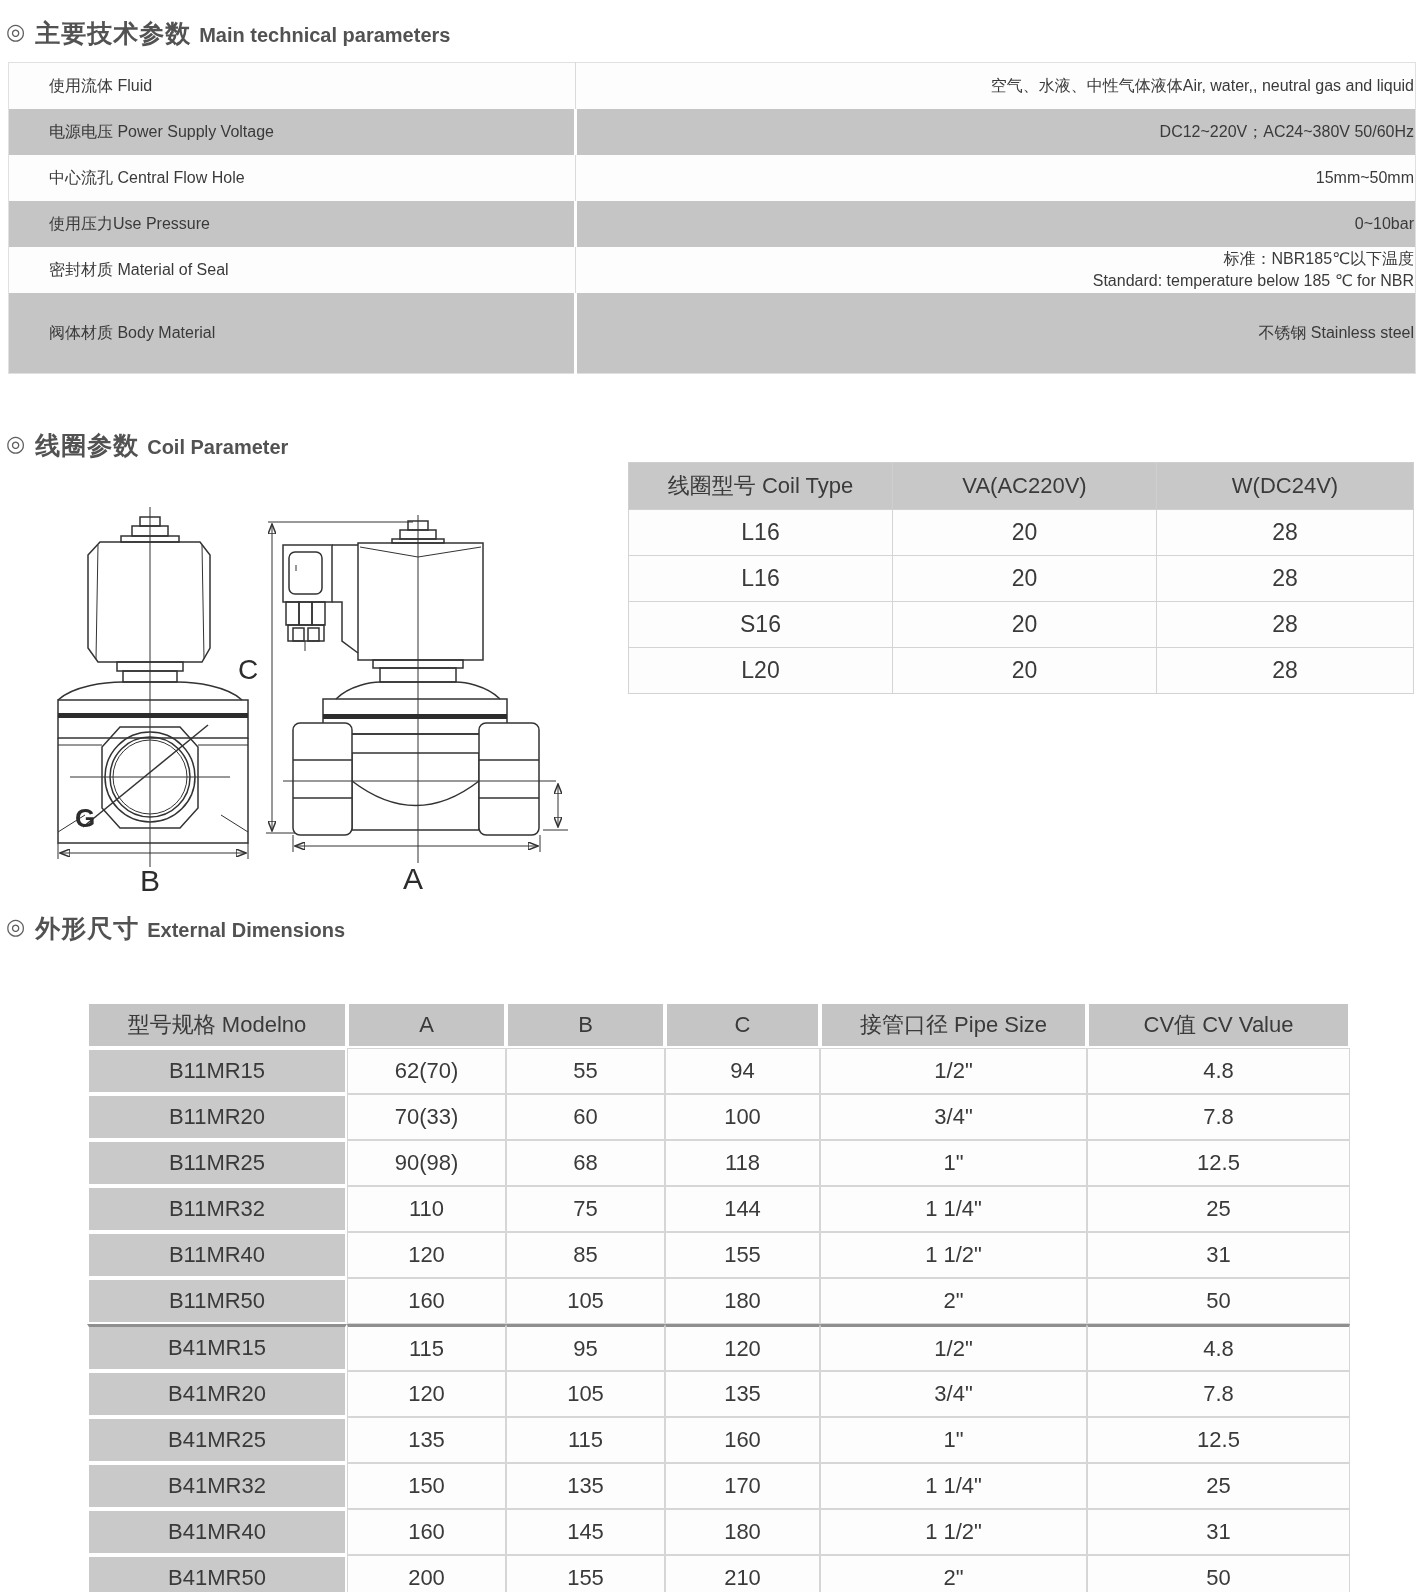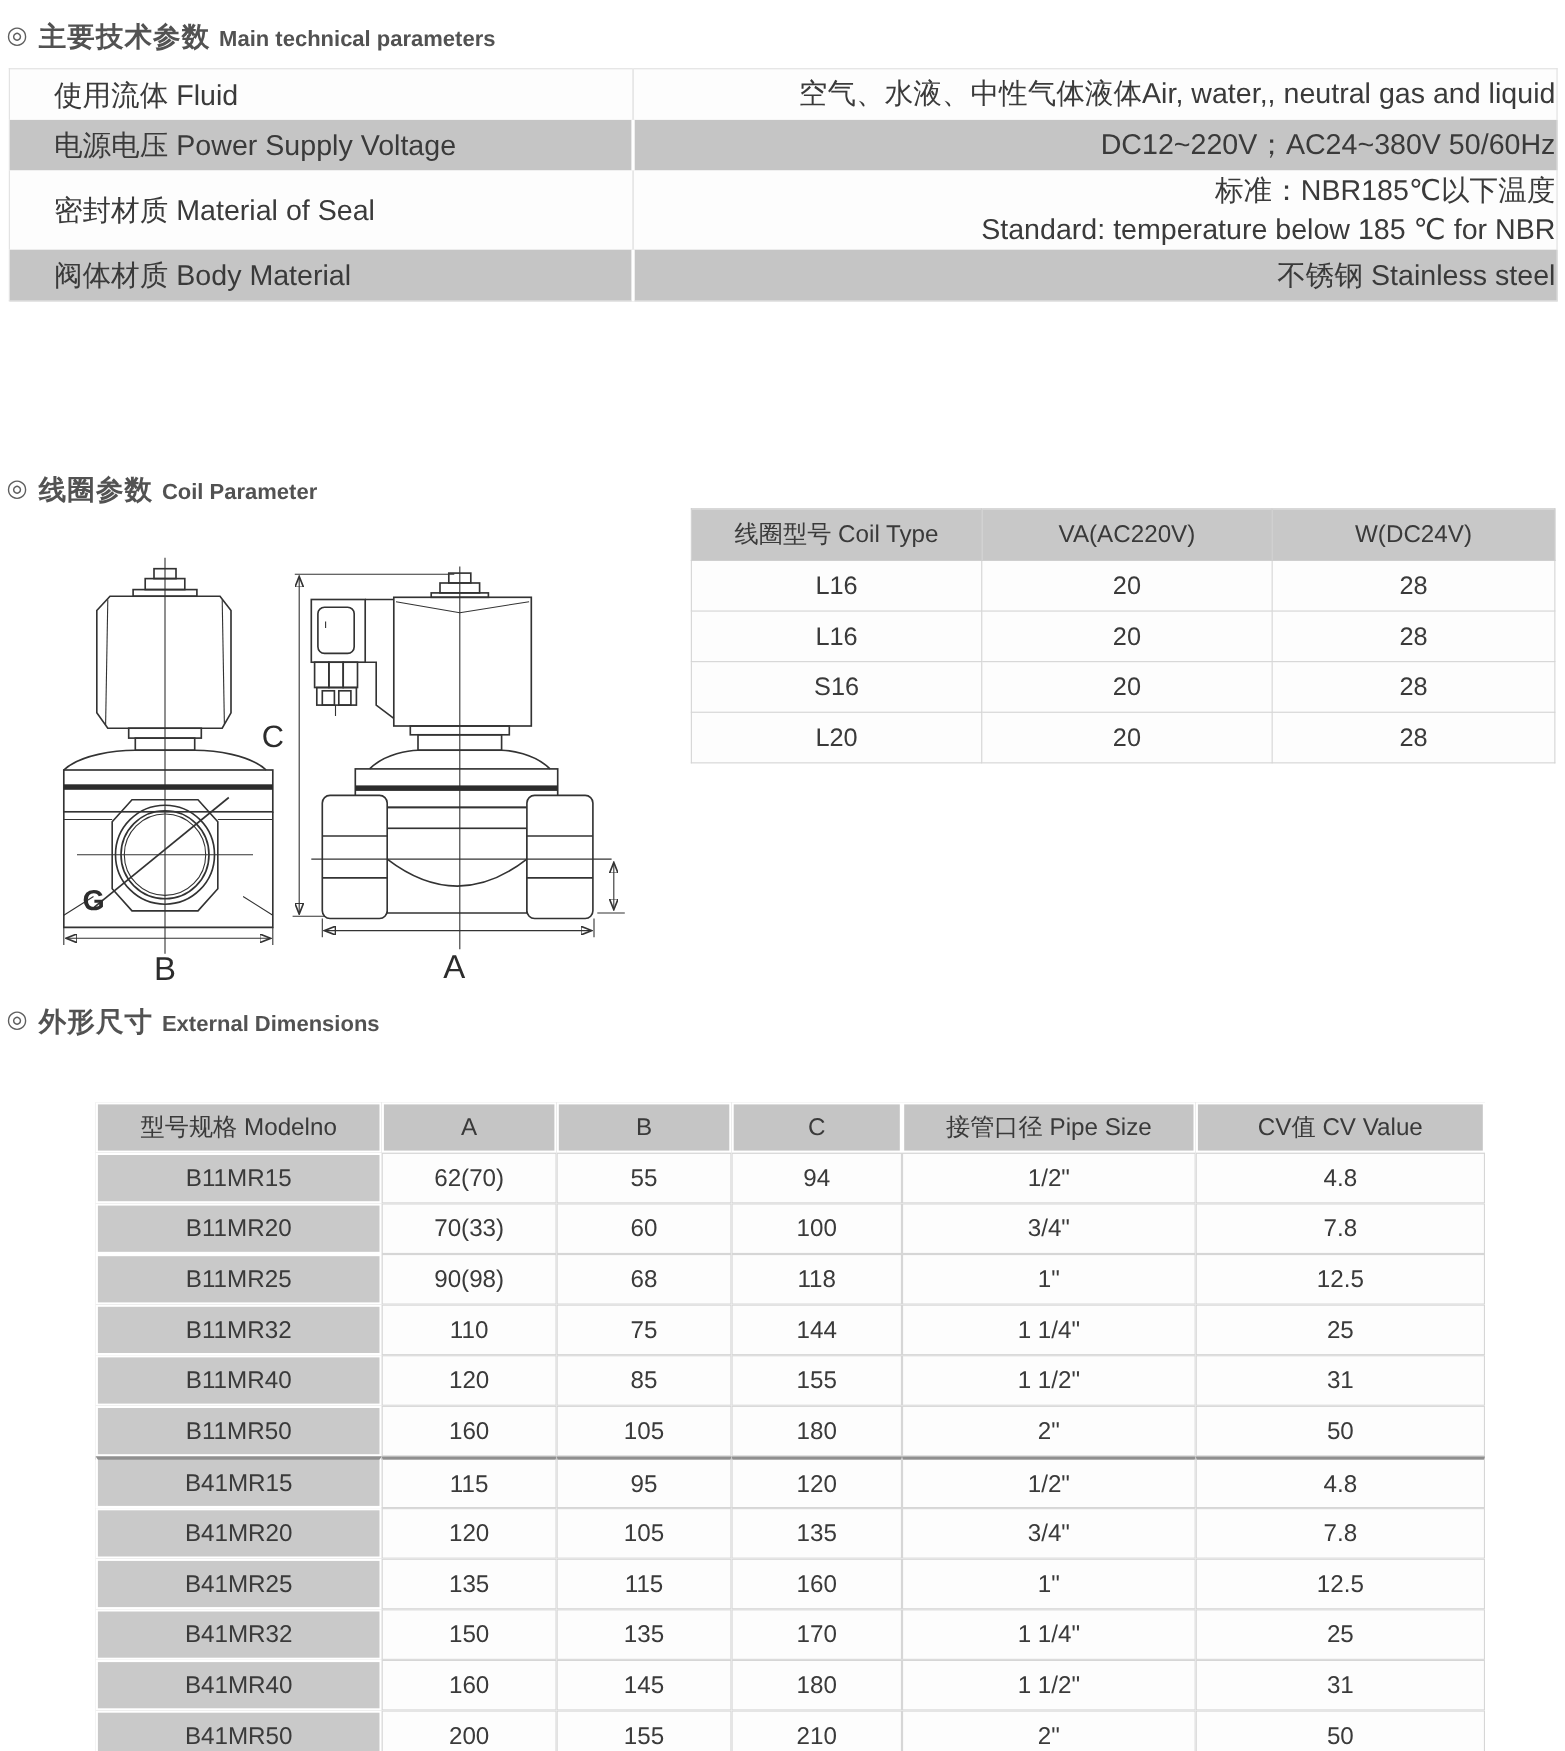--- a/index.html
+++ b/index.html
@@ -11,21 +11,21 @@
 
   
   .sec-title { position:absolute; left:6px; height:48px; line-height:48px; white-space:nowrap; }
   .sec-title .bullet { font-size:22px; color:#5f5f5f; vertical-align:3px; margin-right:10px; }
   .sec-title .t-zh { font-size:25px; font-weight:bold; color:#525252; letter-spacing:1px; }
   .sec-title .t-en { font-size:20px; font-weight:bold; color:#525252; margin-left:8px; }
 
   
   table { border-collapse:collapse; table-layout:fixed; }
   .spec { position:absolute; left:8px; top:62px; width:1408px; border:1px solid #e0e0e0; }
-  .spec td { height:44px; font-size:26px; color:#3a3a3a; vertical-align:middle; }
+  .spec td { height:44px; font-size:16px; color:#3a3a3a; vertical-align:middle; }
   .spec td:first-child { width:525px; padding-left:40px; }
   .spec td:last-child  { padding-left:78px; white-space:pre-line; line-height:1.35;text-align:right; }
   .spec tr:nth-child(odd)  td { background:#fdfdfd; }
   .spec tr:nth-child(even) td { background:#c5c5c5; }
   .spec tr:nth-child(odd)  td:first-child { border-right:1px solid #dadada; }
   .spec tr:nth-child(even) td:first-child { border-right:3px solid #ffffff; }
   .spec tr:nth-child(6) td { height:78px; }
 
   
   .coil { position:absolute; left:628px; top:462px; width:785px; }
@@ -66,20 +66,28 @@
     <tbody>
         <tr>
           <td>使用流体 Fluid</td>
           <td>空气、水液、中性气体液体Air, water,, neutral gas and liquid</td>
         </tr>
         <tr>
           <td>电源电压 Power Supply Voltage</td>
           <td>DC12~220V；AC24~380V 50/60Hz</td>
         </tr>
         <tr>
+          <td>中心流孔 Central Flow Hole</td>
+          <td>15mm~50mm</td>
+        </tr>
+        <tr>
+          <td>使用压力Use Pressure</td>
+          <td>0~10bar</td>
+        </tr>
+        <tr>
           <td>密封材质 Material of Seal</td>
           <td>标准：NBR185℃以下温度
 Standard: temperature below 185 ℃ for NBR</td>
         </tr>
         <tr>
           <td>阀体材质 Body Material</td>
           <td>不锈钢 Stainless steel</td>
         </tr>
       </tbody>
   </table>

